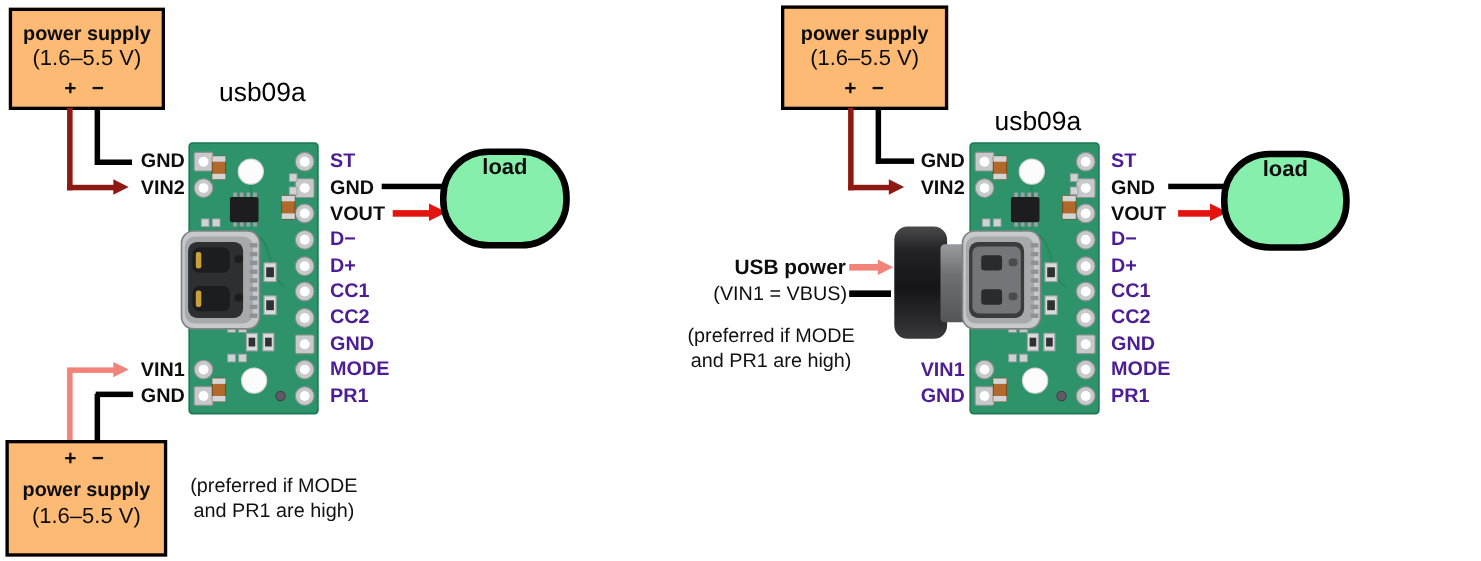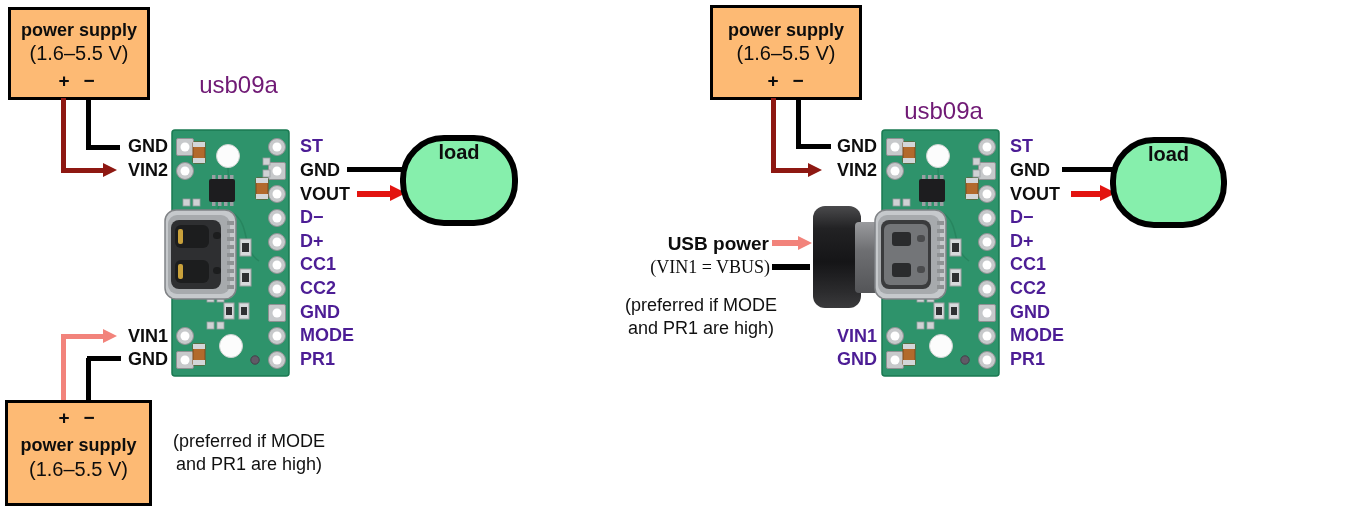--- a/index.html
+++ b/index.html
@@ -9,21 +9,21 @@
     font-family:"Liberation Sans","DejaVu Sans",sans-serif;
     color:#0d0d0d;
   }
   .layer{position:absolute;inset:0;}
   
   .psbox{position:absolute;background:#fdba74;border:3px solid #000;box-sizing:border-box;}
   .ps-name{position:absolute;left:0;right:0;text-align:center;font-weight:bold;font-size:18px;white-space:nowrap;}
   .ps-range{position:absolute;left:0;right:0;text-align:center;font-size:20px;white-space:nowrap;}
   .ps-term{position:absolute;width:18px;text-align:center;font-weight:bold;font-size:19px;}
   
-  .title{position:absolute;font-size:24px;line-height:27px;text-align:center;color:#701a75;}
+  .title{position:absolute;font-size:24px;line-height:27px;text-align:center;color:#000000;}
   .note{position:absolute;font-size:18px;line-height:23px;text-align:center;color:#111;}
   
   .pin{position:absolute;font-weight:bold;font-size:18px;line-height:21px;white-space:nowrap;color:#0d0d0d;}
   .pin.ralign{text-align:right;}
   .pin.muted{color:#4c1d95;}
   
   .wire{position:absolute;}
   .wire.black{background:#000;}
   .wire.darkred{background:#8e1812;}
   .wire.red{background:#e31410;}
@@ -243,21 +243,21 @@
     <div class="wire darkred" style="left:771px;top:98px;width:5px;height:75px;"></div>
     <div class="wire darkred" style="left:771px;top:168px;width:38px;height:5px;"></div>
     <div class="ahead darkred" style="left:808px;top:163px;"></div>
 
     <div class="pin ralign" style="right:469px;top:136px;">GND</div>
     <div class="pin ralign" style="right:469px;top:160px;">VIN2</div>
     <div class="pin ralign muted" style="right:469px;top:326px;">VIN1</div>
     <div class="pin ralign muted" style="right:469px;top:349px;">GND</div>
 
     <div class="usb-callout-main" style="right:577px;top:233px;">USB power</div>
-    <div class="usb-callout-sub" style="right:576px;top:257px;font-family:Liberation Serif, serif;">(VIN1 = VBUS)</div>
+    <div class="usb-callout-sub" style="right:576px;top:257px;">(VIN1 = VBUS)</div>
     <div class="wire pink" style="left:772px;top:240px;width:27px;height:6px;"></div>
     <div class="ahead pink" style="left:798px;top:236px;"></div>
     <div class="wire black" style="left:772px;top:264px;width:38px;height:6px;"></div>
 
     <div class="note" style="left:606px;top:294px;width:190px;">
       <span style="display:block;">(preferred if MODE</span>
       <span style="display:block;">and PR1 are high)</span>
     </div>
 
     <div class="plug-overmold" style="left:813px;top:206px;width:48px;height:102px;"></div>

